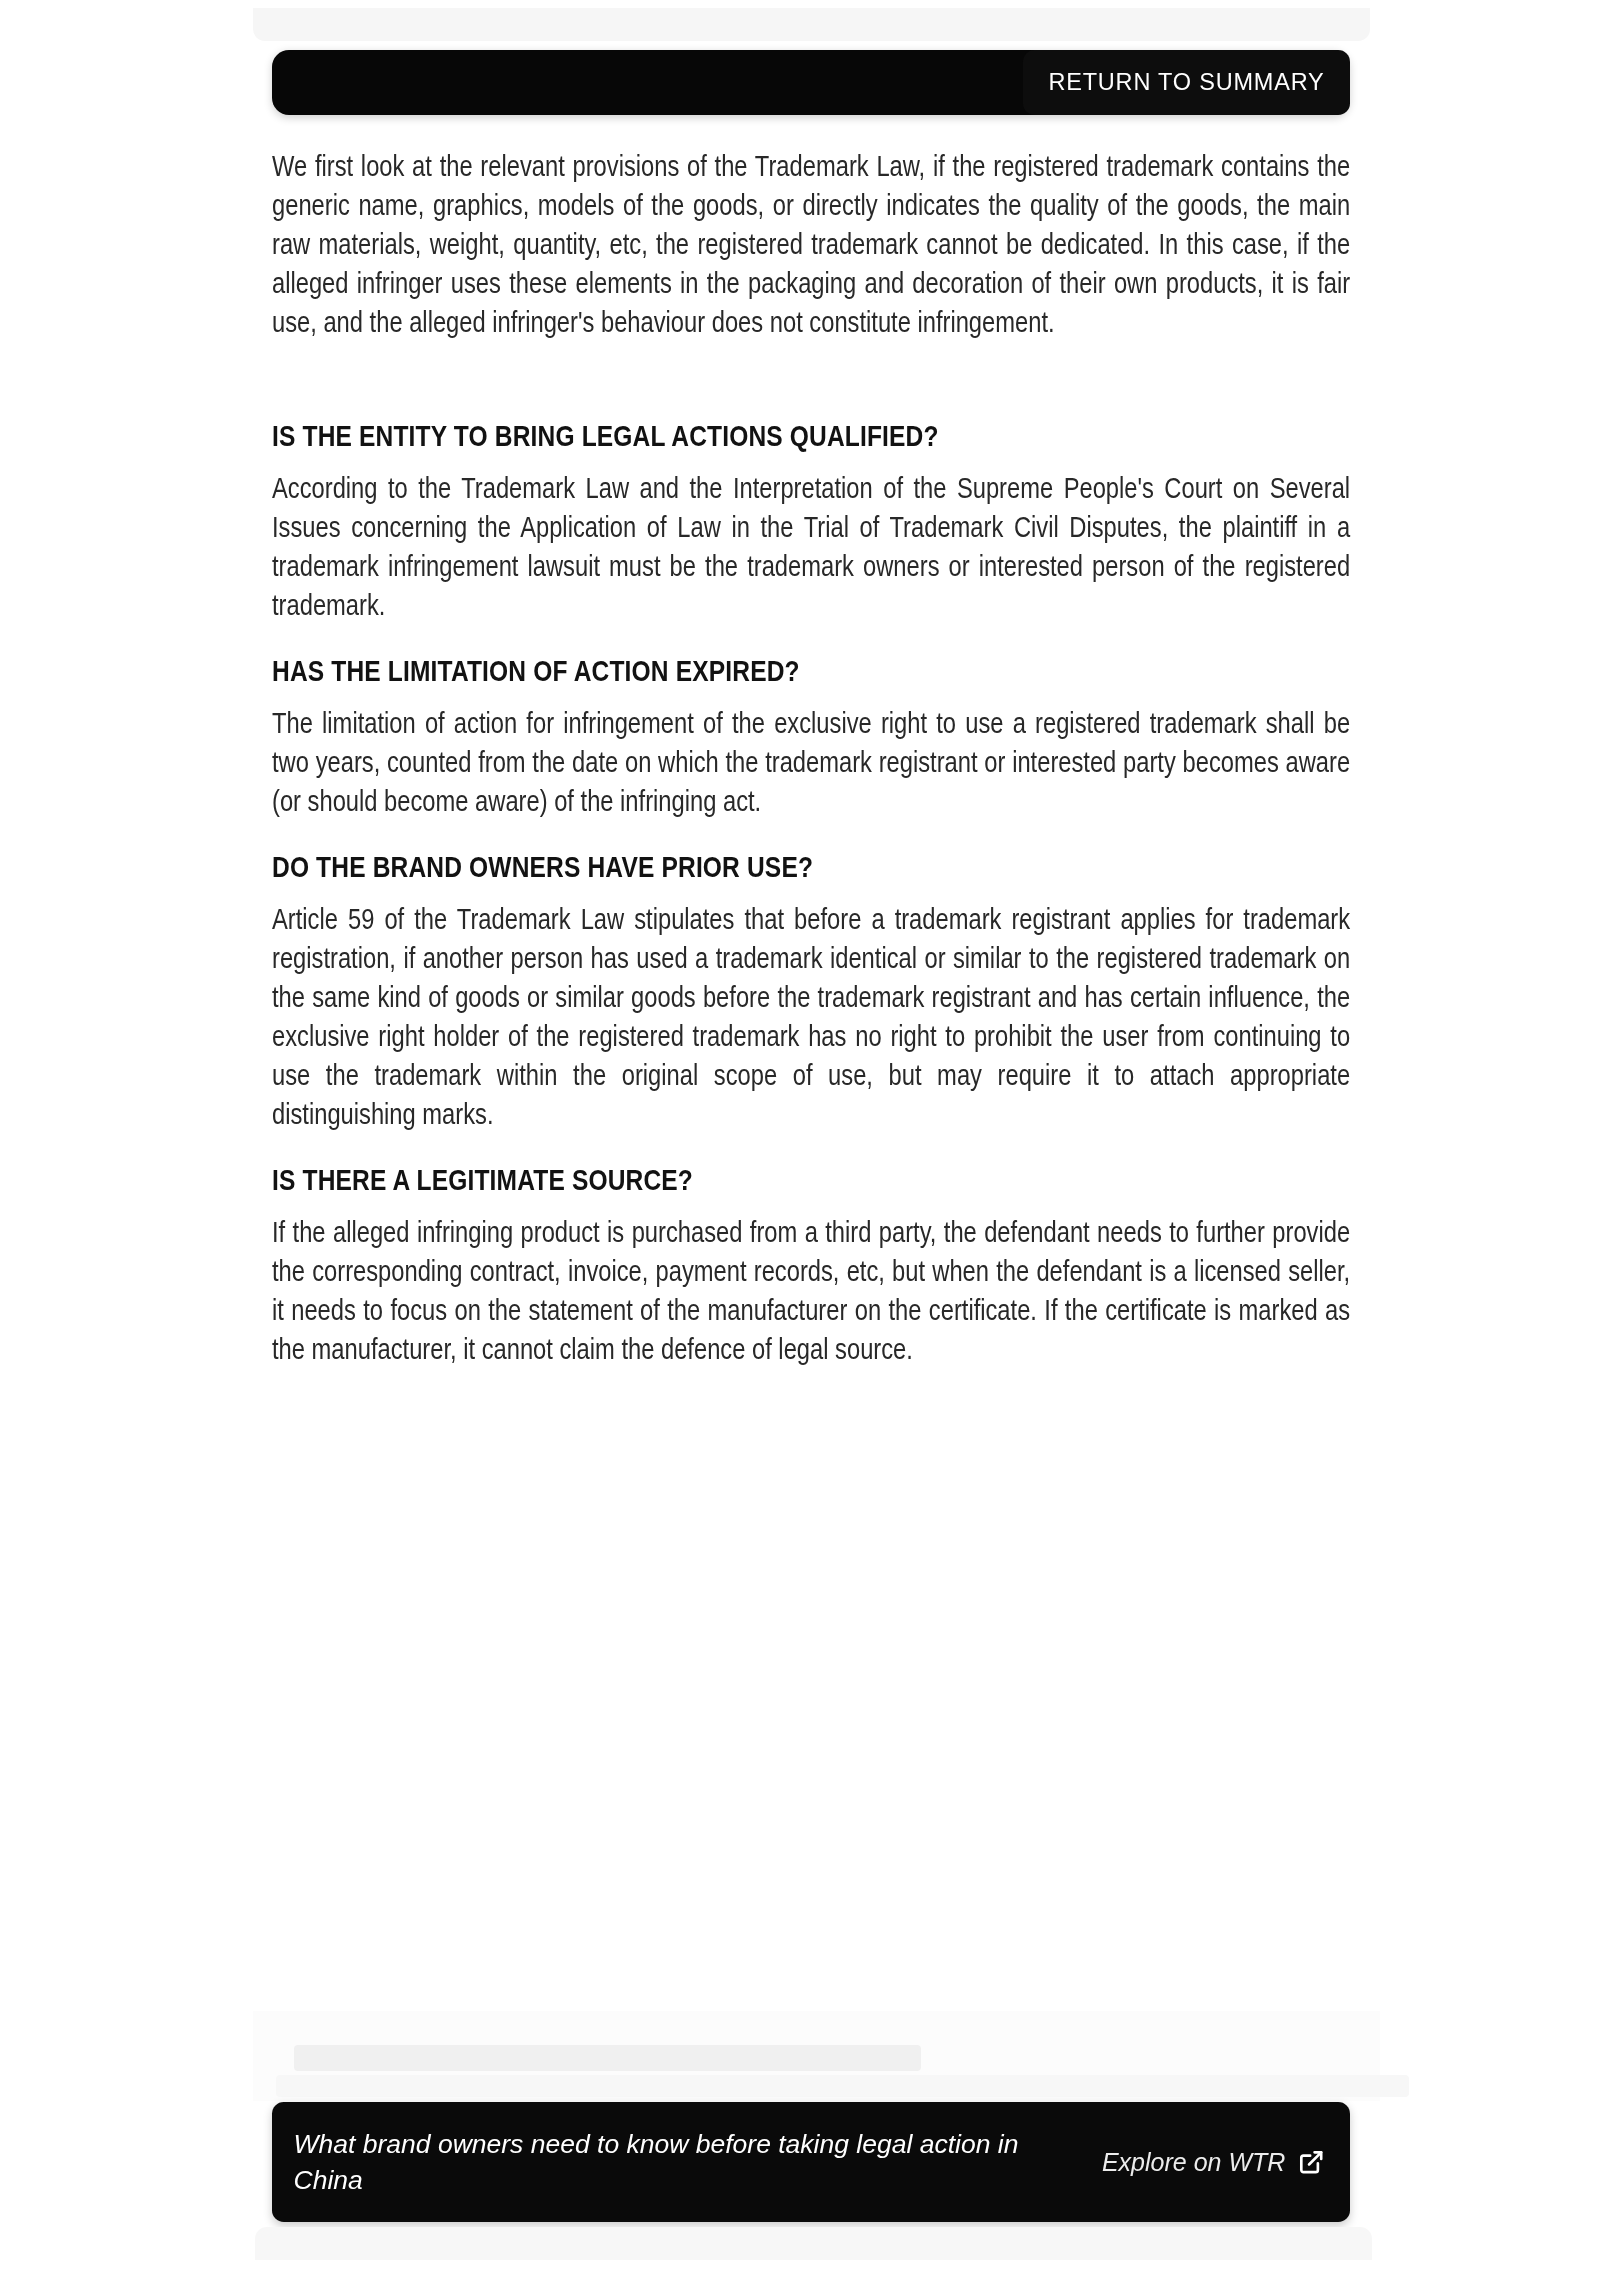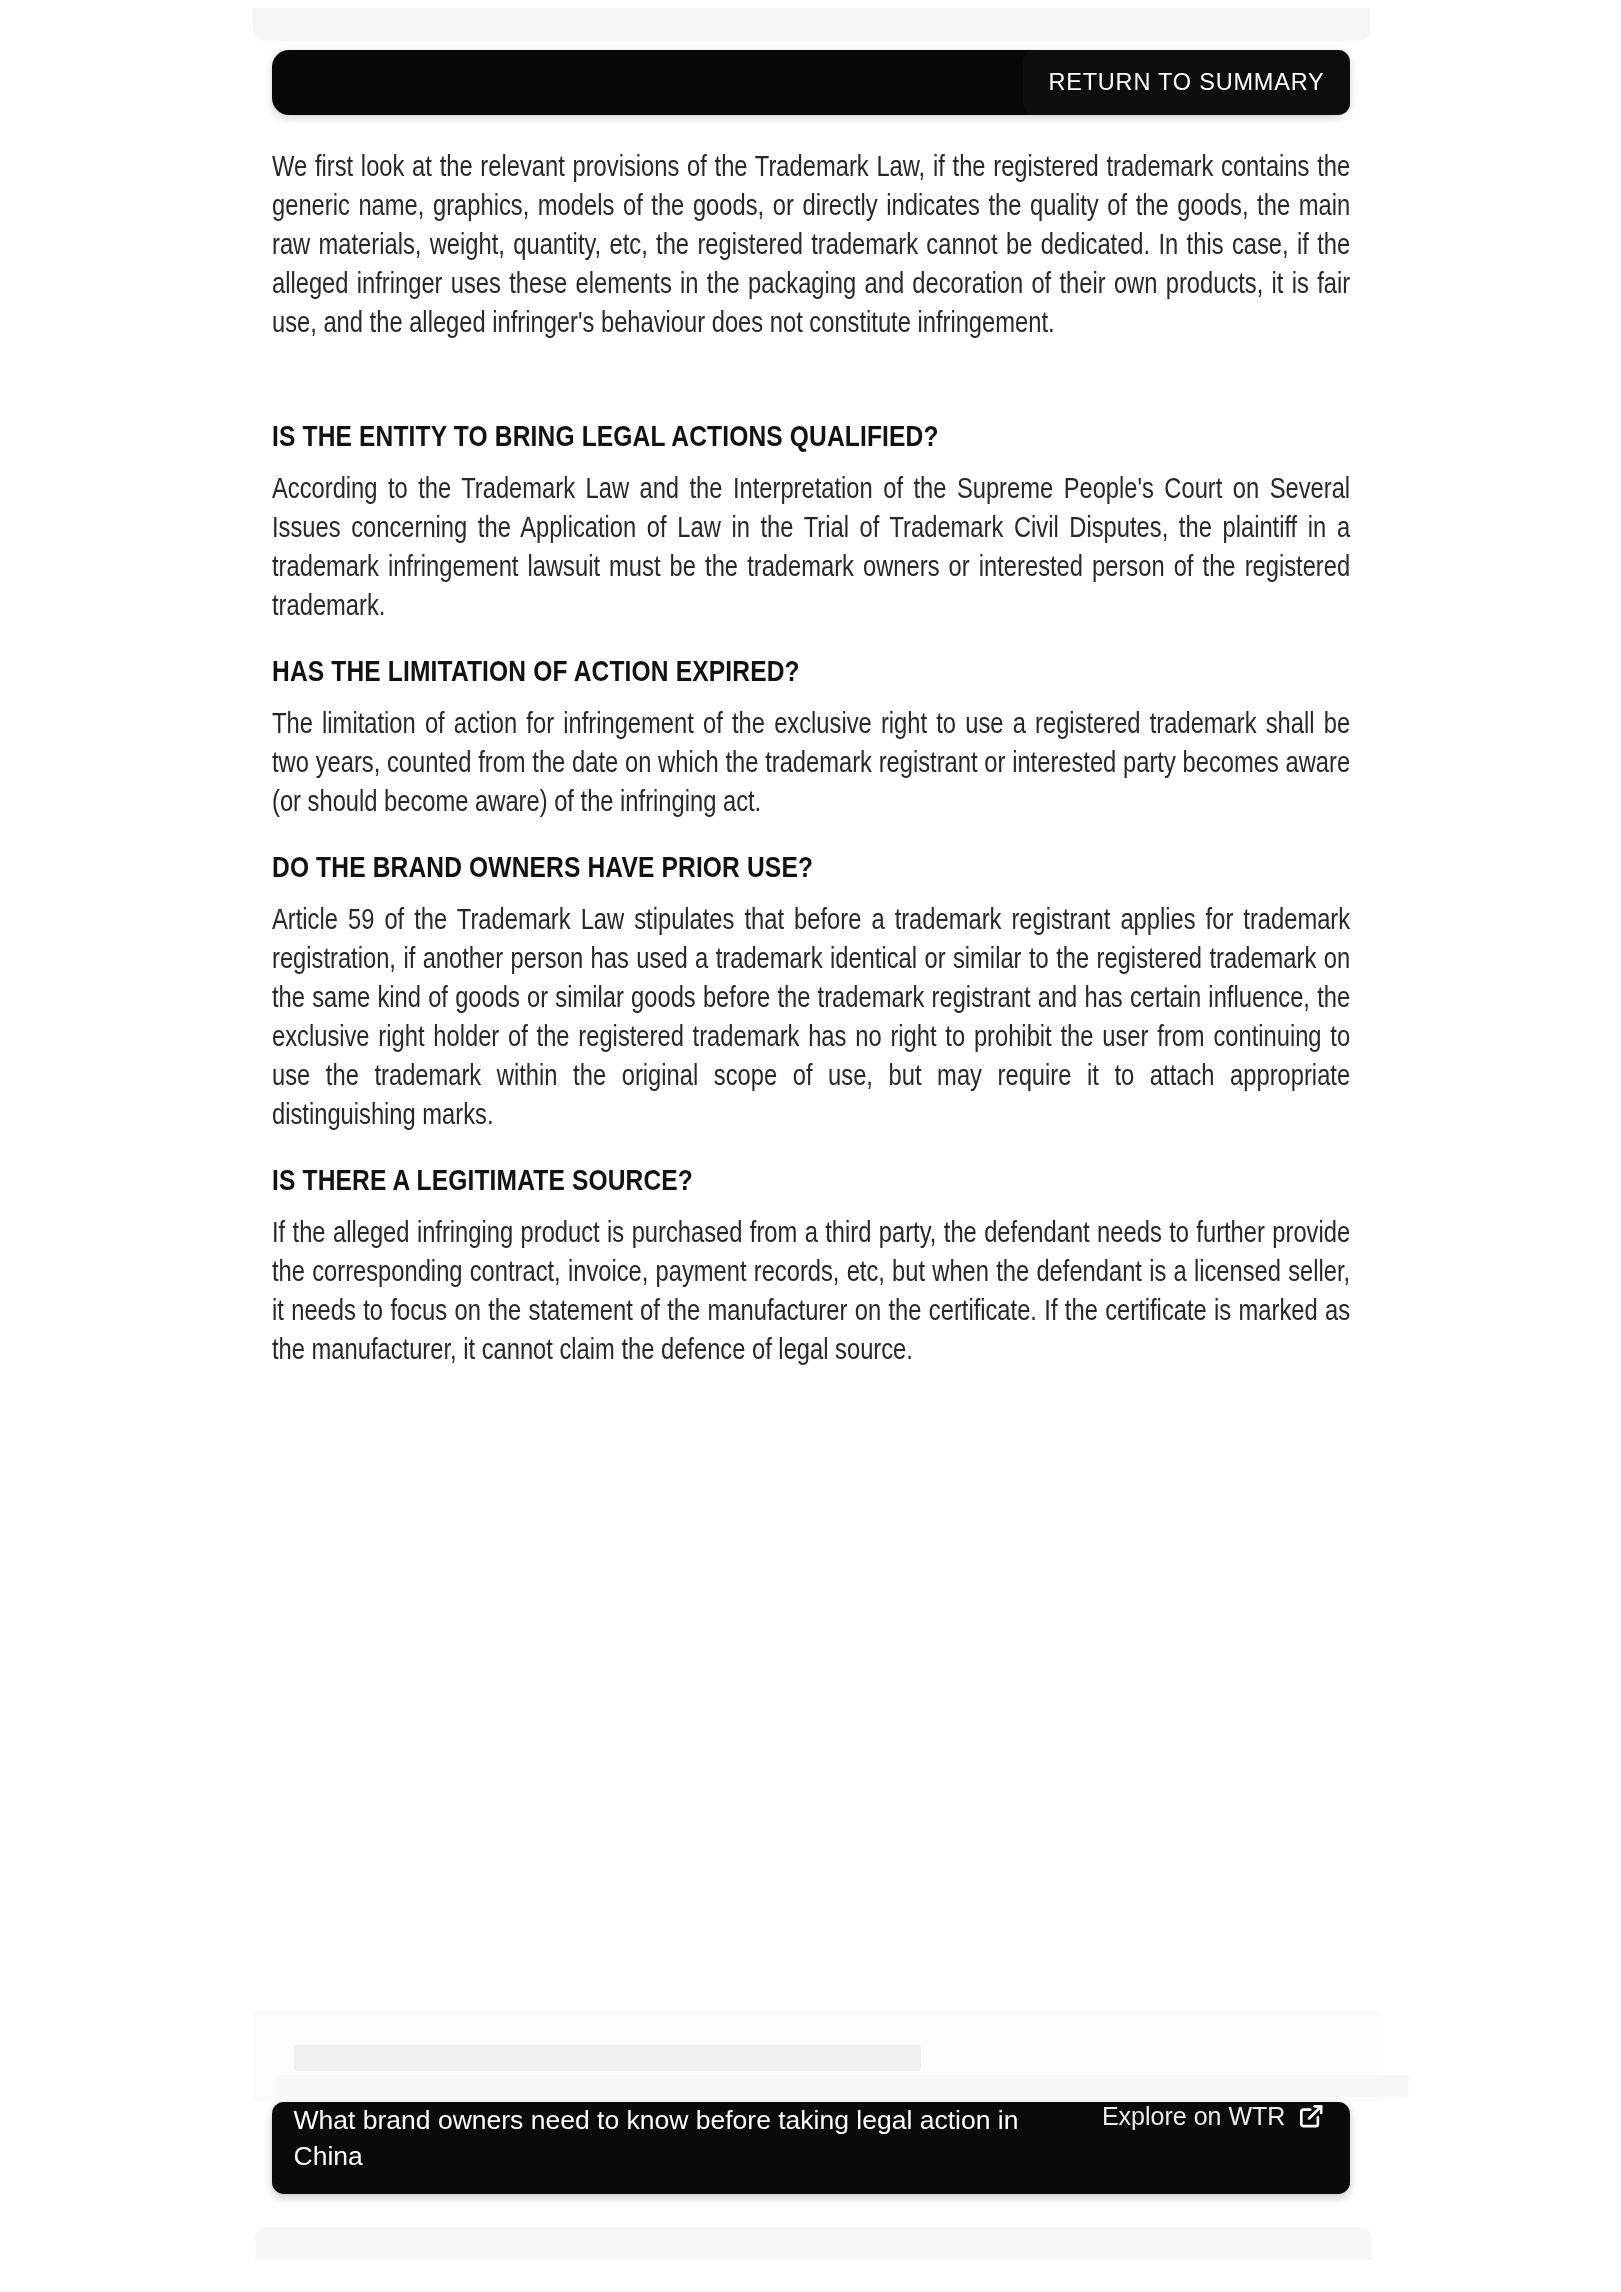--- a/index.html
+++ b/index.html
@@ -55,25 +55,25 @@
   .pos-h3 { top:847px; }  .pos-b3 { top:900px; }
   .pos-h4 { top:1160px; } .pos-b4 { top:1213px; }
 
   
   .blur-band   { position:absolute; left:253px; top:2011px; width:1127px; height:90px; background:#fcfcfc; }
   .blur-row-a  { position:absolute; left:294px; top:2045px; width:627px;  height:25.5px; background:#f0f0f0; border-radius:3.9px; }
   .blur-row-b  { position:absolute; left:276px; top:2075px; width:1133px; height:21.6px; background:#f7f7f7; border-radius:3.9px; }
 
   
   .footer-bar {
-    position:absolute; left:272px; top:2102px; width:1078px; height:92px;
+    position:absolute; left:272px; top:2102px; width:1078px; height:120px;
     background:#0a0a0a; border-radius:11.8px;
     box-shadow:0 3.9px 9.8px rgba(0,0,0,.2);
-    display:flex; align-items:flex-start; justify-content:space-between;
-    padding:0 25.5px 0 21.6px; box-sizing:border-box;
+    display:flex; align-items:center; justify-content:space-between;
+    padding:0 25.5px 0 21.6px; box-sizing:border-box;font-style:italic;
   }
   .footer-title {
     font-size:26.5px; line-height:36px; color:#ffffff; width:730px;
   }
   .footer-link {
     display:flex; align-items:center; gap:12.7px;
     font-size:25px; color:#ececec; cursor:pointer; white-space:nowrap;
   }
   .ext-icon { width:26.5px; height:26.5px; display:block; }
 </style>

